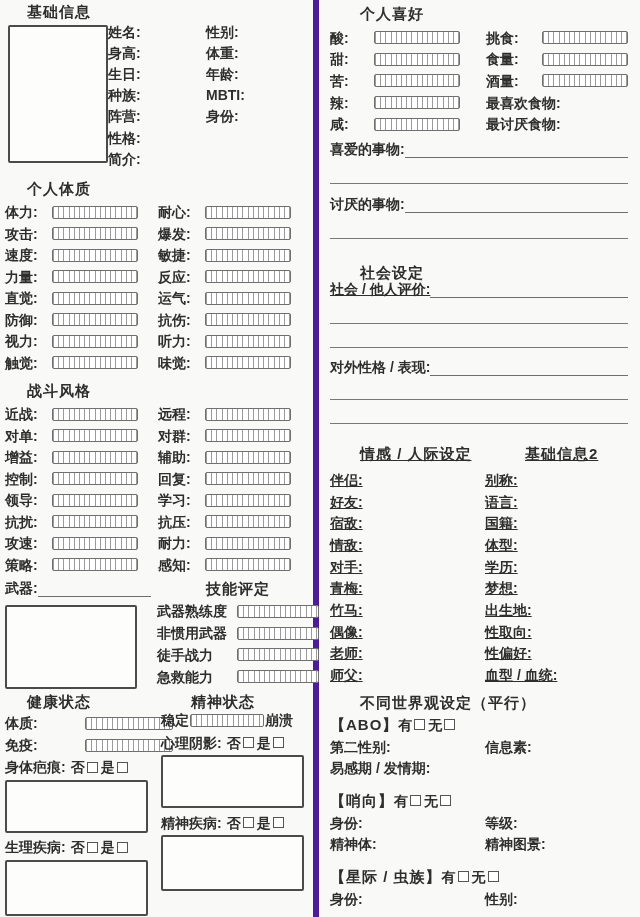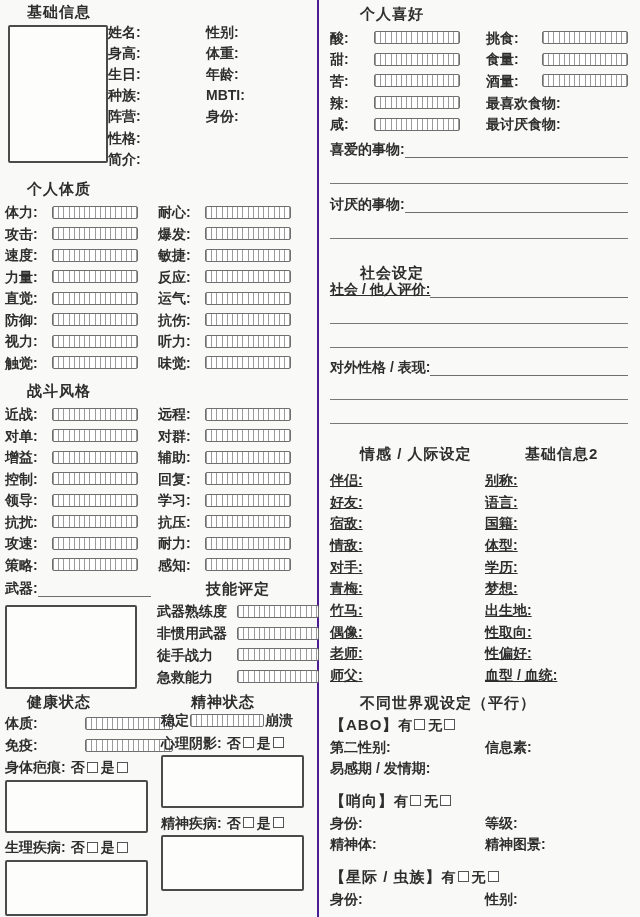--- a/index.html
+++ b/index.html
@@ -5,21 +5,21 @@
   html,body{margin:0;padding:0;}
   body{width:640px;height:917px;overflow:hidden;background:#f2f2f0;}
   .page{
     width:640px;height:917px;display:flex;box-sizing:border-box;
     background:#f9f9f7;
     font-family:"Liberation Sans",sans-serif;
     color:#2e2e2e;font-size:14px;font-weight:600;line-height:1;
     position:relative;
   }
   .col{box-sizing:border-box;}
-  .col.left{width:319px;border-right:2px solid #4c1d95;padding:4px 7px 0 5px;}
+  .col.left{width:319px;border-right:6px solid #4c1d95;padding:4px 7px 0 5px;}
   .col.right{flex:1;border-right:2px solid #cfcfcd;padding:6px 14px 0 11px;}
   .sec-title{font-size:15px;font-weight:700;letter-spacing:1px;}
   .indent{padding-left:22px;}
   .indent-r{padding-left:30px;}
   
   .bar{
     display:inline-block;width:86px;height:13px;box-sizing:border-box;
     border:1.5px solid #6f6f6f;border-radius:2px;background-color:#fff;
     background-image:repeating-linear-gradient(90deg,#9b9b9b 0,#9b9b9b 1px,transparent 1px,transparent 5.2px);
     flex:none;
@@ -56,21 +56,21 @@
   .m-row .bar{margin:0 1px;}
   .cbx-row{display:flex;align-items:center;height:21px;margin-top:1px;}
   .note-box{box-sizing:border-box;border:2px solid #4b4b4b;border-radius:2px;background:#fdfdfc;width:143px;height:53px;margin-top:2px;}
   .note-box.tall{height:56px;}
   
   .p-row{display:flex;align-items:center;height:21.6px;}
   .p-row .plbl{width:44px;flex:none;}
   .p-row .plbl2{width:56px;margin-left:26px;flex:none;}
   .p-row .ptext{margin-left:26px;}
   
-  .twin-titles{display:grid;grid-template-columns:155px 1fr;}
+  .twin-titles{display:grid;grid-template-columns:155px 1fr;text-decoration:underline;}
   .rel-grid .r-row{display:grid;grid-template-columns:155px 1fr;height:21.7px;align-items:center;}
   
   .wv-name-row{display:flex;align-items:center;height:22px;}
   .wv-row{display:grid;grid-template-columns:155px 1fr;height:21.5px;align-items:center;}
 </style>
 </head>
 <body>
 
 <div class="page">
 

